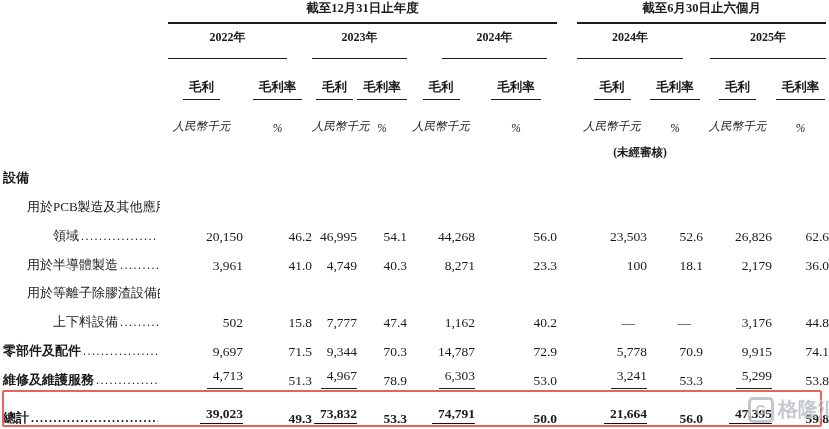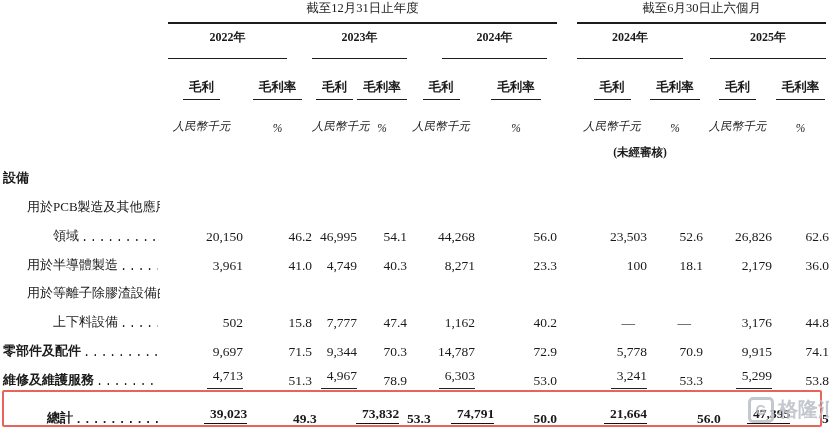--- a/index.html
+++ b/index.html
@@ -11,21 +11,21 @@
   table { border-collapse:collapse; table-layout:fixed; width:829px; }
   td, th { padding:0; margin:0; vertical-align:bottom; font-weight:normal; white-space:nowrap; }
 
   
   tr.r-sect   { height:24px; }
   tr.r-year   { height:35px; }
   tr.r-sub    { height:36px; }
   tr.r-unit   { height:34px; }
   tr.r-unaud  { height:26px; }
   th.sect div {
-    border-bottom:2px solid #1c1c1c; font-weight:normal; font-size:12.5px;
+    border-bottom:2px solid #1c1c1c; font-weight:bold; font-size:12.5px;
     text-align:center; padding-bottom:5px;
   }
   th.sect.annual  div { margin:0 0 0 8px; }
   th.sect.interim div { margin:0 3px 0 20px; }
   th.year div {
     border-bottom:1.6px solid #1c1c1c; font-weight:bold; font-size:12px;
     text-align:center; padding-bottom:12px;
   }
   .yg1 div { margin:0 25px 0 8px; }
   .yg2 div { margin:0 0 0 0; }
@@ -38,34 +38,34 @@
     font-weight:bold; font-size:12.5px; padding:0 6px 3px 6px;margin-top:20px;
   }
   td.unit { text-align:center; font-style:italic; font-size:11.5px; }
   .gapL { padding-left:20px; }
   td.unaud { text-align:center; font-size:11.5px; padding-left:20px;font-weight:bold; }
 
   
   tr.b1 { height:27px; } tr.b2 { height:29px; } tr.b3 { height:28px; }
   tr.b-total { height:38px; }
   td.lbl { font-size:13px; overflow:hidden; }
-  td.lbl .wrap { display:flex; align-items:flex-end;font-family:Liberation Mono, monospace; }
+  td.lbl .wrap { display:flex; align-items:center; }
   .ind0 { padding-left:3px; }  .ind1 { padding-left:27px; } .ind2 { padding-left:53px; }
   .bold { font-weight:bold; }
   .leader { flex:1 1 auto; overflow:hidden; margin:0 2px 0 2px; }
   .leader::after {
     content:"........................................................................";
     font-size:12px; letter-spacing:1.5px; color:#1a1a1a;
   }
   td.num { text-align:right; font-size:13.5px; }
   td.num.dash { padding-right:12px; }
   td.num span { display:inline-block; padding-left:6px; }
   tr.ruled td.money span { border-bottom:1.4px solid #222; padding-bottom:4px; }
   tr.b-total td.money span { border-bottom:4px double #111; padding-bottom:1px; }
-  tr.b-total td.lbl, tr.b-total td.num { font-weight:bold;padding-left:44px; }
+  tr.b-total td.lbl, tr.b-total td.num { font-weight:bold; }
 
   
   .hl-box {
     position:absolute; left:2px; top:390px; width:816px; height:33px;
     border:2px solid #e8635a; border-radius:2px; z-index:4; pointer-events:none;
   }
 
   
   .watermark {
     position:absolute; left:748px; top:396px; display:flex; align-items:center;

